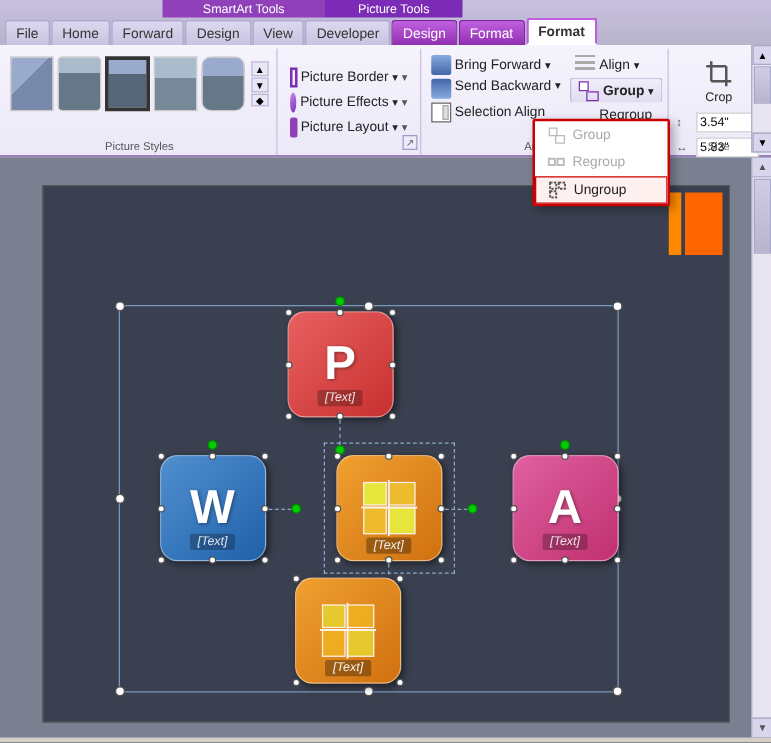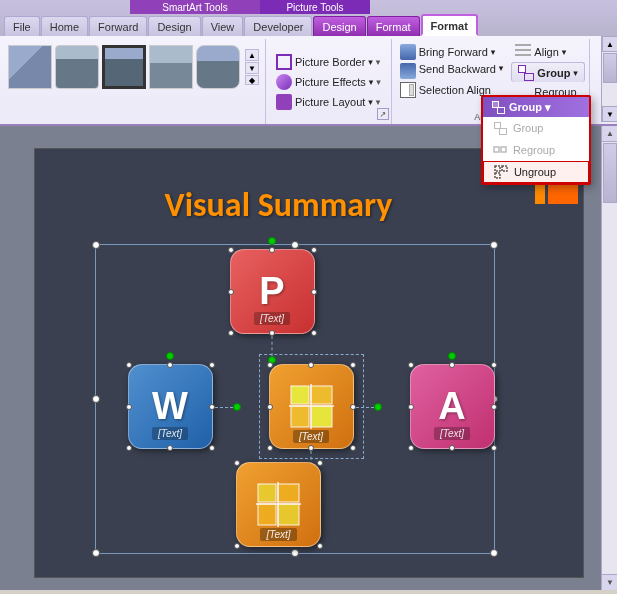--- a/index.html
+++ b/index.html
@@ -94,20 +94,21 @@
         <div style="width:44px; height:44px; border:3px solid #333; background:linear-gradient(180deg,#99aacc 30%,#556677 30%); cursor:pointer;"></div>
         <div style="width:44px; height:44px; border:1px solid #ccc; background:linear-gradient(180deg,#aabbcc 40%,#778899 40%); cursor:pointer;"></div>
         <div style="width:44px; height:44px; border:1px solid #ccc; background:linear-gradient(180deg,#99aacc 35%,#667788 35%); border-radius:8px; cursor:pointer;"></div>
 
         <div style="display:flex; flex-direction:column; gap:1px; cursor:pointer; margin-left:2px;">
           <div style="width:14px; height:12px; background:#e8e5f5; border:1px solid #c0b8d8; display:flex; align-items:center; justify-content:center; font-size:8px;">▲</div>
           <div style="width:14px; height:12px; background:#e8e5f5; border:1px solid #c0b8d8; display:flex; align-items:center; justify-content:center; font-size:8px;">▼</div>
           <div style="width:14px; height:10px; background:#e8e5f5; border:1px solid #c0b8d8; display:flex; align-items:center; justify-content:center; font-size:8px;">◆</div>
         </div>
       </div>
+      <div style="position:absolute; bottom:2px; left:0; right:0; text-align:center; font-size:9px; color:#555;">Picture Styles</div>
     </div>
 
     <div style="display:flex; flex-direction:column; justify-content:center; gap:2px; padding:4px 6px; border-right:1px solid #c8c0e0; position:relative; min-width:115px;">
       <div class="ribbon-button with-arrow" style="display:flex; align-items:center; gap:3px; padding:1px 4px; cursor:pointer; border-radius:2px; white-space:nowrap; font-size:11px; color:#222; height:18px;">
         <span style="width:16px; height:16px; display:inline-block; border:2px solid #7b2bb5; background:transparent;"></span>
         <span>Picture Border</span>
         <span style="font-size:9px;">▾</span>
       </div>
       <div class="ribbon-button with-arrow" style="display:flex; align-items:center; gap:3px; padding:1px 4px; cursor:pointer; border-radius:2px; white-space:nowrap; font-size:11px; color:#222; height:18px;">
         <span style="width:16px; height:16px; display:inline-block; border-radius:50%; background:linear-gradient(135deg, #cc88ee, #7730bb);"></span>
@@ -163,27 +164,20 @@
           <div style="display:flex; align-items:center; gap:3px; padding:1px 4px; cursor:pointer; border-radius:2px; white-space:nowrap; font-size:11px; color:#222; height:18px;">
             <span style="width:16px; height:16px; display:inline-block;"></span>
             <span>Regroup</span>
           </div>
         </div>
       </div>
       <div style="position:absolute; bottom:2px; left:0; right:0; text-align:center; font-size:9px; color:#555;">Arrange</div>
 
       <div style="position:absolute; top:56px; right:-2px; background:white; border:2px solid #cc0000; border-radius:2px; box-shadow:3px 3px 8px rgba(0,0,0,0.3); z-index:200; min-width:110px; padding:0; font-family:'Segoe UI',Arial,sans-serif;">
 
-        <div class="section-divider" style="background:linear-gradient(to right,#8050c0,#a070e0); color:white; font-size:11px; font-weight:bold; padding:2px 8px; height:20px; display:flex; align-items:center;">
-          <span style="width:14px; height:14px; display:inline-block; margin-right:4px; position:relative;">
-            <span style="position:absolute; bottom:0; right:0; width:8px; height:7px; border:1.5px solid white;"></span>
-            <span style="position:absolute; top:1px; left:1px; width:7px; height:7px; border:1.5px solid white; background:rgba(255,255,255,0.3);"></span>
-          </span>
-          <span>Group ▾</span>
-        </div>
         <div style="display:flex; align-items:center; padding:3px 10px; gap:6px; cursor:default; font-size:11px; color:#aaa; height:22px;">
           <span style="width:14px; height:14px; display:inline-block; position:relative; opacity:0.4;">
             <span style="position:absolute; bottom:0; right:0; width:8px; height:7px; border:1.5px solid #555;"></span>
             <span style="position:absolute; top:1px; left:1px; width:7px; height:7px; border:1.5px solid #555;"></span>
           </span>
           <span>Group</span>
         </div>
         <div style="display:flex; align-items:center; padding:3px 10px; gap:6px; cursor:default; font-size:11px; color:#aaa; height:22px;">
           <span style="width:14px; height:14px; display:inline-block; opacity:0.4;">
             <svg width="14" height="14" viewBox="0 0 14 14">
@@ -200,38 +194,59 @@
               <rect x="1" y="1" width="5" height="5" fill="none" stroke="#555" stroke-width="1.5" stroke-dasharray="2,1"></rect>
               <rect x="8" y="1" width="5" height="5" fill="none" stroke="#555" stroke-width="1.5" stroke-dasharray="2,1"></rect>
               <rect x="1" y="8" width="5" height="5" fill="none" stroke="#555" stroke-width="1.5" stroke-dasharray="2,1"></rect>
             </svg>
           </span>
           <span>Ungroup</span>
         </div>
       </div>
     </div>
 
+    <div style="display:flex; flex-direction:column; padding:4px 6px; position:relative; min-width:80px;">
+      <div style="display:flex; flex-direction:column; align-items:center; padding:4px; cursor:pointer; font-size:10px; color:#222; gap:2px;">
+        <span style="width:24px; height:24px; display:inline-block;">
+          <svg width="24" height="24" viewBox="0 0 24 24">
+            <line x1="6" y1="2" x2="6" y2="18" stroke="#555" stroke-width="2"></line>
+            <line x1="2" y1="6" x2="18" y2="6" stroke="#555" stroke-width="2"></line>
+            <line x1="6" y1="18" x2="22" y2="18" stroke="#555" stroke-width="2"></line>
+            <line x1="18" y1="6" x2="18" y2="22" stroke="#555" stroke-width="2"></line>
+          </svg>
+        </span>
+        <span style="font-size:10px;">Crop</span>
+      </div>
+      <div style="display:flex; align-items:center; gap:2px; margin:2px 0;">
+        <span style="font-size:9px; color:#555; width:14px;">↕</span>
+        <input type="text" style="width: 50px; height: 16px; border: 1px solid rgb(204, 204, 204); font-size: 10px; padding: 1px 2px;" value="3.54&quot;">
+      </div>
+      <div style="display:flex; align-items:center; gap:2px; margin:2px 0;">
+        <span style="font-size:9px; color:#555; width:14px;">↔</span>
+        <input type="text" style="width: 50px; height: 16px; border: 1px solid rgb(204, 204, 204); font-size: 10px; padding: 1px 2px;" value="5.83&quot;">
+      </div>
+      <div style="position:absolute; bottom:2px; left:0; right:0; text-align:center; font-size:9px; color:#555;">Size</div>
+    </div>
 
     <div style="position:absolute; right:0; top:0; width:16px; height:86px; background:#c0bcd8; display:flex; flex-direction:column; border-left:1px solid #aaa8c8;">
       <div style="width:16px; height:16px; background:#d8d5ec; border:1px solid #aaa8c8; display:flex; align-items:center; justify-content:center; cursor:pointer; font-size:8px;">▲</div>
       <div style="flex:1; background:#e8e5f0;">
         <div style="width:14px; height:30px; background:linear-gradient(to bottom,#d0cce8,#b8b4d0); border:1px solid #aaa8c8; margin:1px; cursor:pointer;"></div>
       </div>
       <div style="width:16px; height:16px; background:#d8d5ec; border:1px solid #aaa8c8; display:flex; align-items:center; justify-content:center; cursor:pointer; font-size:8px;">▼</div>
     </div>
   </div>
 
   <div style="background:#7a8090; position:relative; width:617px; height:464px; display:flex; justify-content:center; align-items:center; overflow:hidden;">
 
     <div style="background:#3a4050; width:550px; height:430px; position:relative; border:1px solid #555; margin-top:10px;">
 
       <div style="position:absolute; top:5px; right:5px; width:30px; height:50px; background:#ff6600;"></div>
       <div style="position:absolute; top:5px; right:38px; width:10px; height:50px; background:#ff8800;"></div>
 
-      <div style="position:absolute; top:35px; left:0; right:60px; text-align:center; font-size:34px; font-weight:bold; color:#ff9000; font-family:'Calibri',sans-serif; text-shadow:1px 1px 3px rgba(0,0,0,0.5);">Visual Summary</div>
 
       <div style="position:absolute; top:95px; left:60px; width:400px; height:310px; border:1px solid #7799bb; background:transparent; z-index:2;">
 
         <div style="width:8px; height:8px; background:white; border:1px solid #555; position:absolute; top:-4px; left:-4px; border-radius:50%; cursor:nw-resize;"></div>
         <div style="width:8px; height:8px; background:white; border:1px solid #555; position:absolute; top:-4px; right:-4px; border-radius:50%; cursor:ne-resize;"></div>
         <div style="width:8px; height:8px; background:white; border:1px solid #555; position:absolute; bottom:-4px; left:-4px; border-radius:50%; cursor:sw-resize;"></div>
         <div style="width:8px; height:8px; background:white; border:1px solid #555; position:absolute; bottom:-4px; right:-4px; border-radius:50%; cursor:se-resize;"></div>
         <div style="width:8px; height:8px; background:white; border:1px solid #555; position:absolute; top:-4px; left:50%; transform:translateX(-50%); border-radius:50%; cursor:n-resize;"></div>
         <div style="width:8px; height:8px; background:white; border:1px solid #555; position:absolute; bottom:-4px; left:50%; transform:translateX(-50%); border-radius:50%; cursor:s-resize;"></div>
         <div style="width:8px; height:8px; background:white; border:1px solid #555; position:absolute; top:50%; left:-4px; transform:translateY(-50%); border-radius:50%; cursor:w-resize;"></div>

